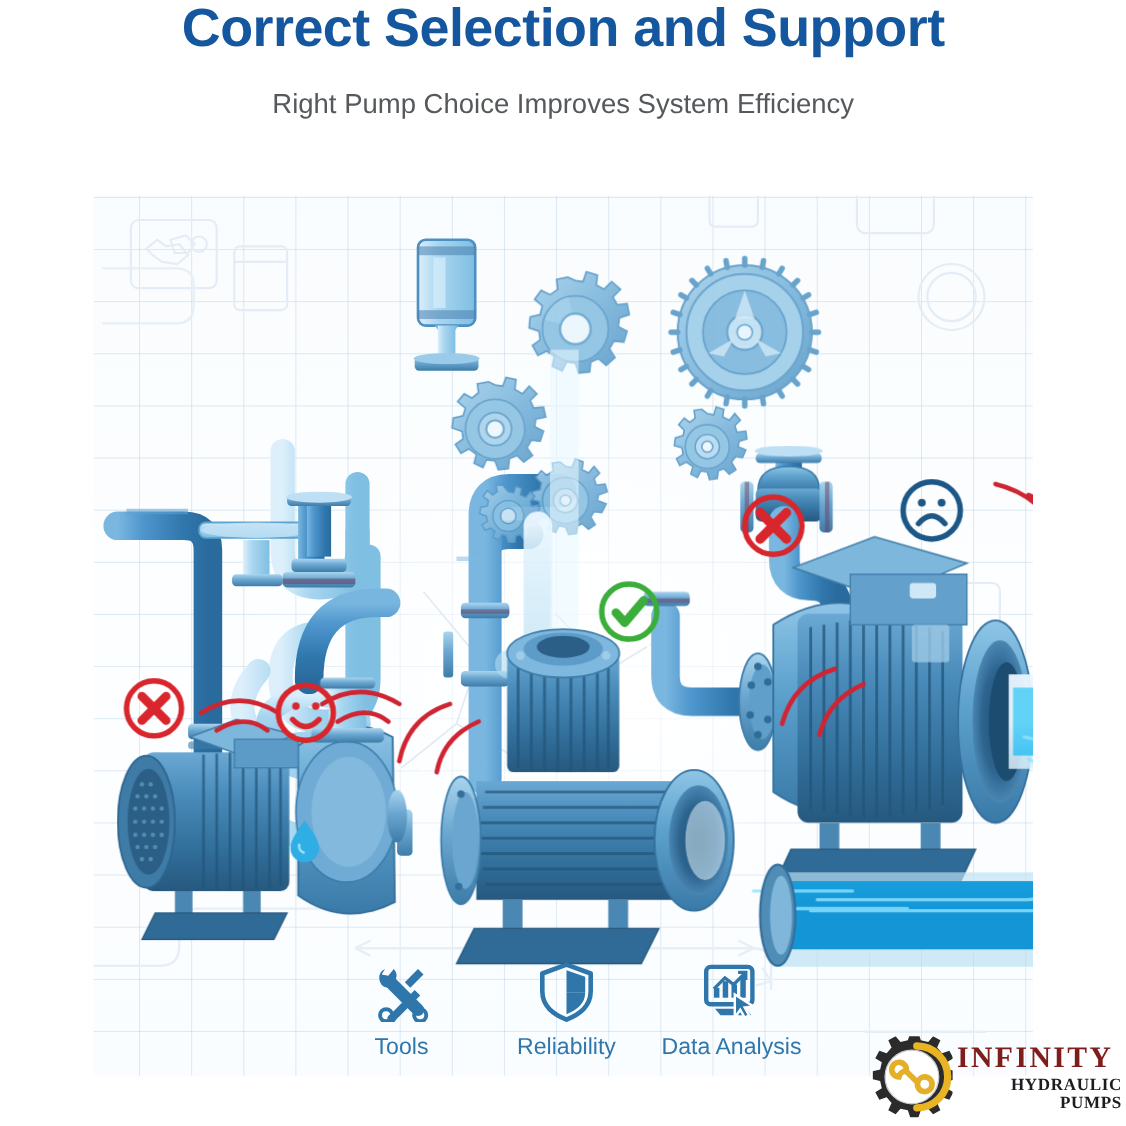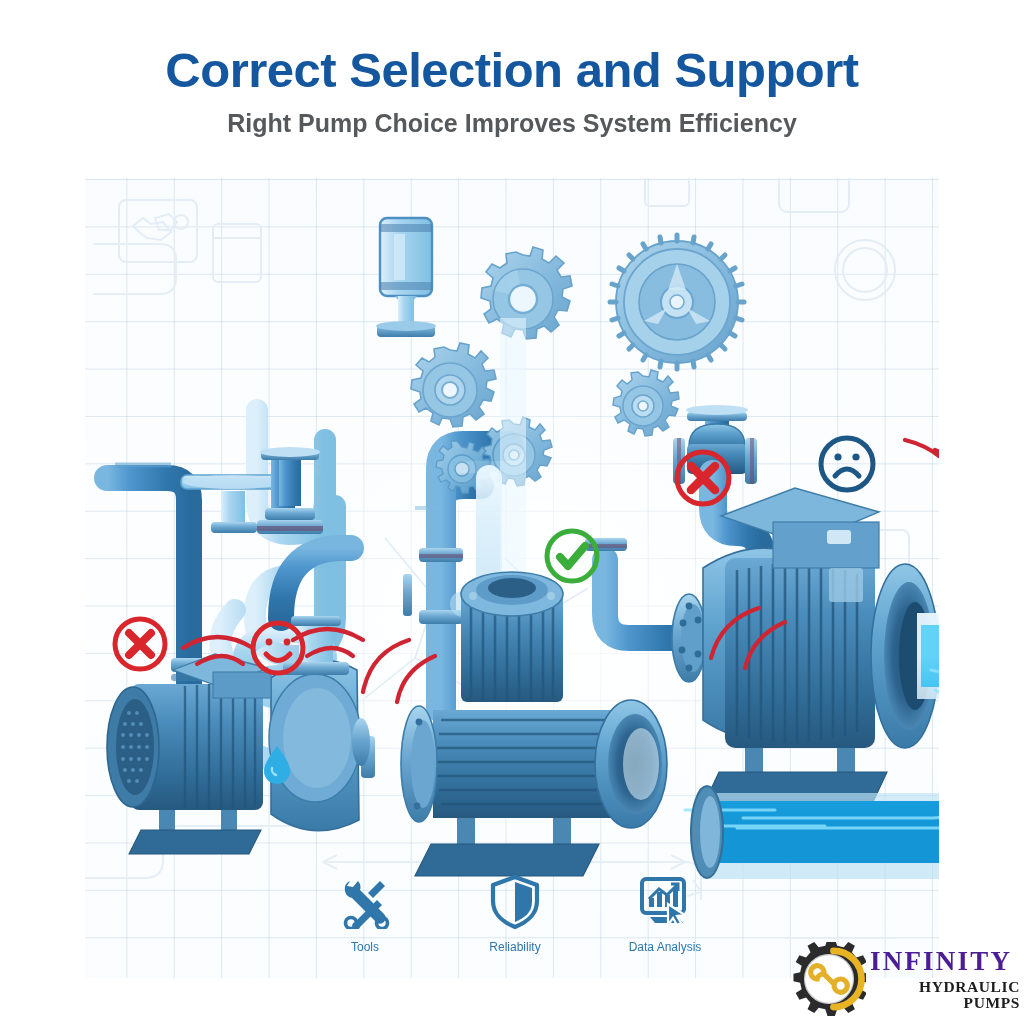--- a/index.html
+++ b/index.html
@@ -7,27 +7,27 @@
     width:1024px;height:1024px;overflow:hidden;
     background:#ffffff;
     font-family:"Liberation Sans", sans-serif;
     position:relative;
   }
   #root{position:absolute;inset:0;}
 
   
   .header{position:absolute;left:0;top:0;width:1024px;height:170px;text-align:center;}
   .title{
-    margin:0;padding-top:44px;
+    margin:0;
     font-size:49px;font-weight:bold;letter-spacing:-0.5px;
     color:#14579f;font-family:"Liberation Sans",sans-serif;line-height:1.08;
   }
   .subtitle{
-    margin:0;padding-top:12px;
-    font-size:25px;font-weight:bold;color:#55595c;
+    margin:16px;padding-top:12px;
+    font-size:25px;font-weight:normal;color:#55595c;
     font-family:"Liberation Sans",sans-serif;
   }
 
   
   .canvas{
     position:absolute;left:85px;top:178px;width:854px;height:800px;
     background:
       linear-gradient(180deg, rgba(245,250,254,0.55) 0%, rgba(252,254,255,0.9) 55%, rgba(248,252,255,0.7) 100%);
     overflow:hidden;
   }
@@ -47,34 +47,34 @@
   svg.layer{position:absolute;left:0;top:0;width:854px;height:800px;overflow:visible;}
 
   
   .features{
     position:absolute;left:290px;top:872px;width:450px;height:110px;
     display:flex;justify-content:space-between;align-items:flex-start;
   }
   .feature{display:flex;flex-direction:column;align-items:center;width:150px;}
   .feature .ficon{height:58px;display:flex;align-items:center;justify-content:center;}
   .feature .flabel{
-    margin-top:10px;font-size:12px;color:#2f76ab;
+    margin-top:10px;font-size:21px;color:#2f76ab;
     font-family:"Liberation Sans",sans-serif;white-space:nowrap;
   }
 
   
   .logo{
     position:absolute;left:792px;top:938px;width:228px;height:82px;
     display:flex;align-items:center;
   }
   .logo .mark{width:74px;height:74px;flex:0 0 74px;}
   .logo .ltext{margin-left:4px;display:flex;flex-direction:column;justify-content:center;}
   .logo .lname{
     font-family:"Liberation Serif",serif;font-weight:bold;
-    font-size:27px;letter-spacing:2.2px;color:#4c1d95;line-height:1.0;
+    font-size:27px;letter-spacing:2.2px;color:#7f1d1d;line-height:1.0;
   }
   .logo .ltag{
     font-family:"Liberation Serif",serif;font-weight:bold;
     font-size:15.5px;letter-spacing:0.6px;color:#1d1d1f;line-height:1.0;margin-top:4px;text-align:right;
   }
 </style>
 </head>
 <body>
 
 <div id="root">

